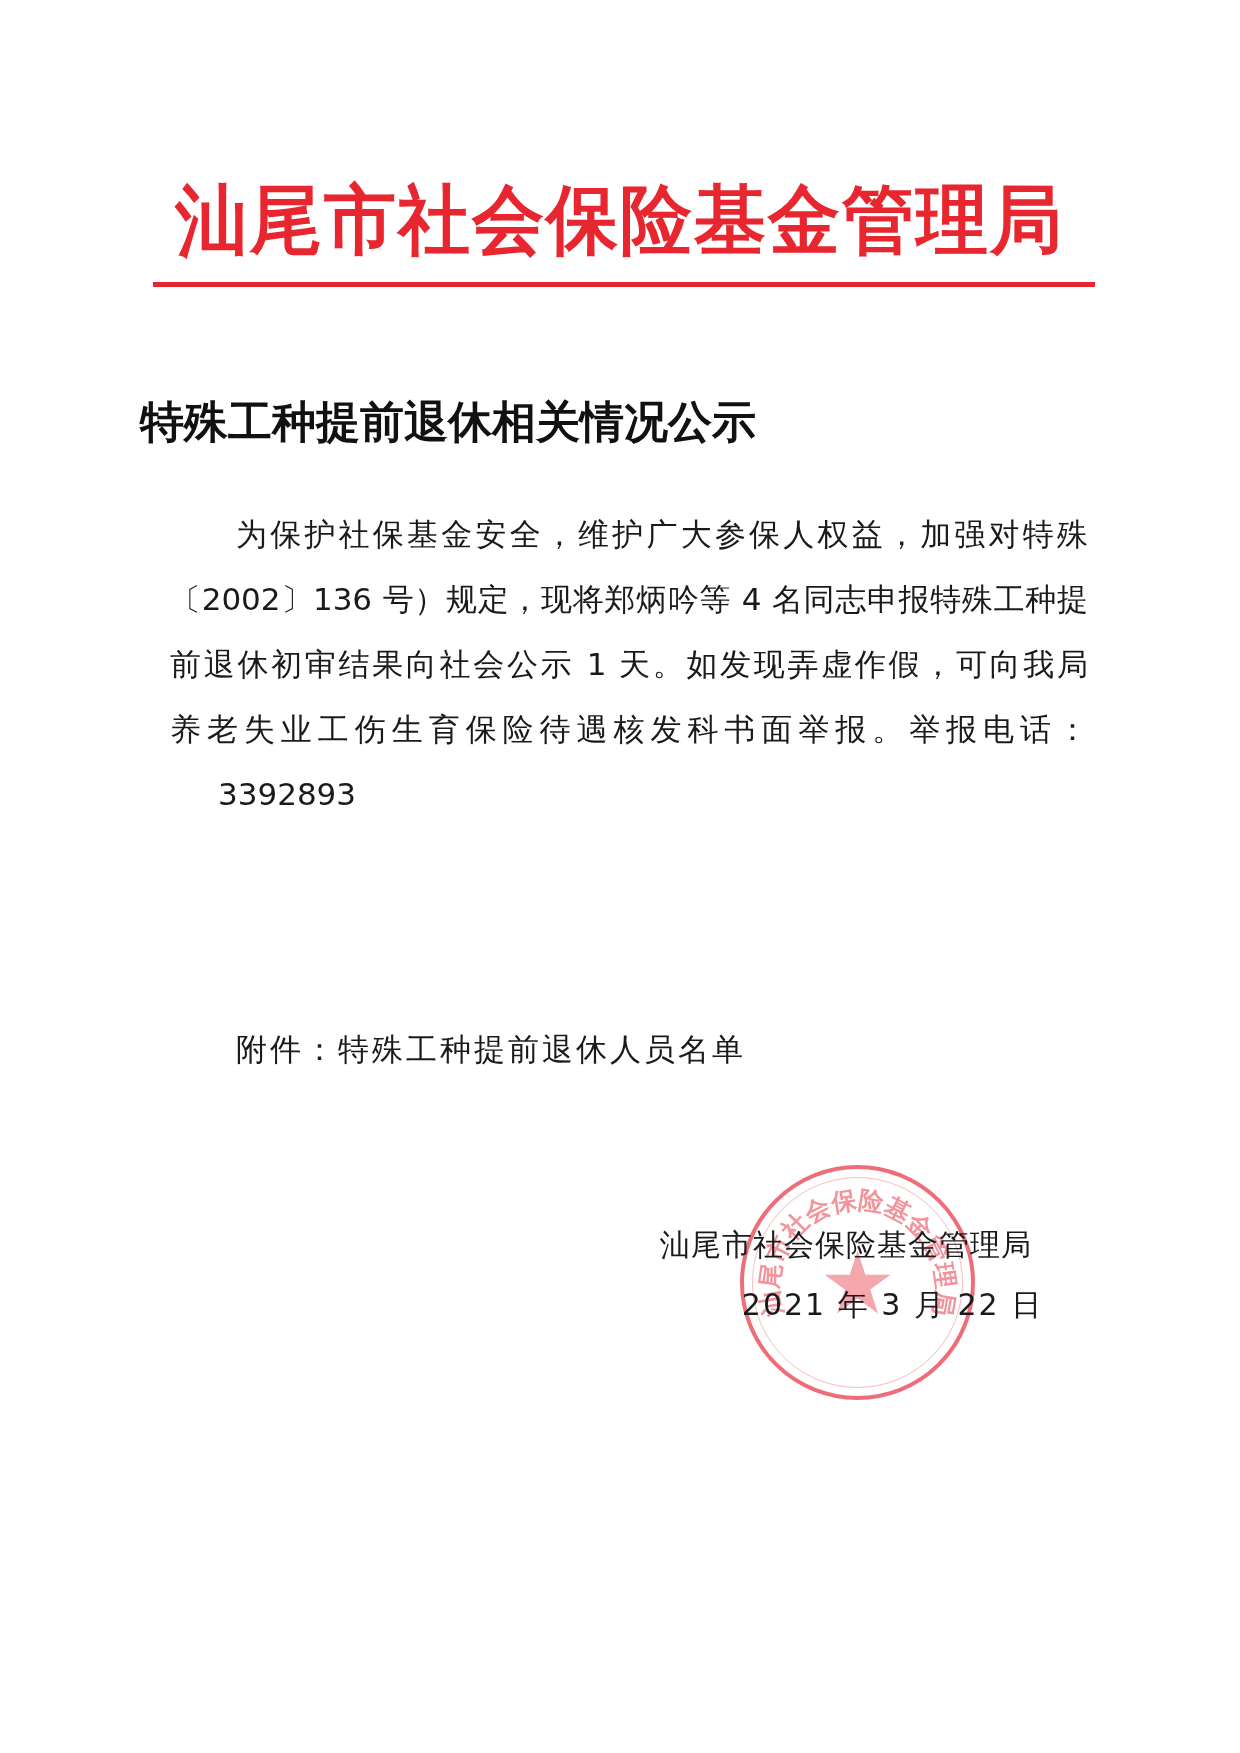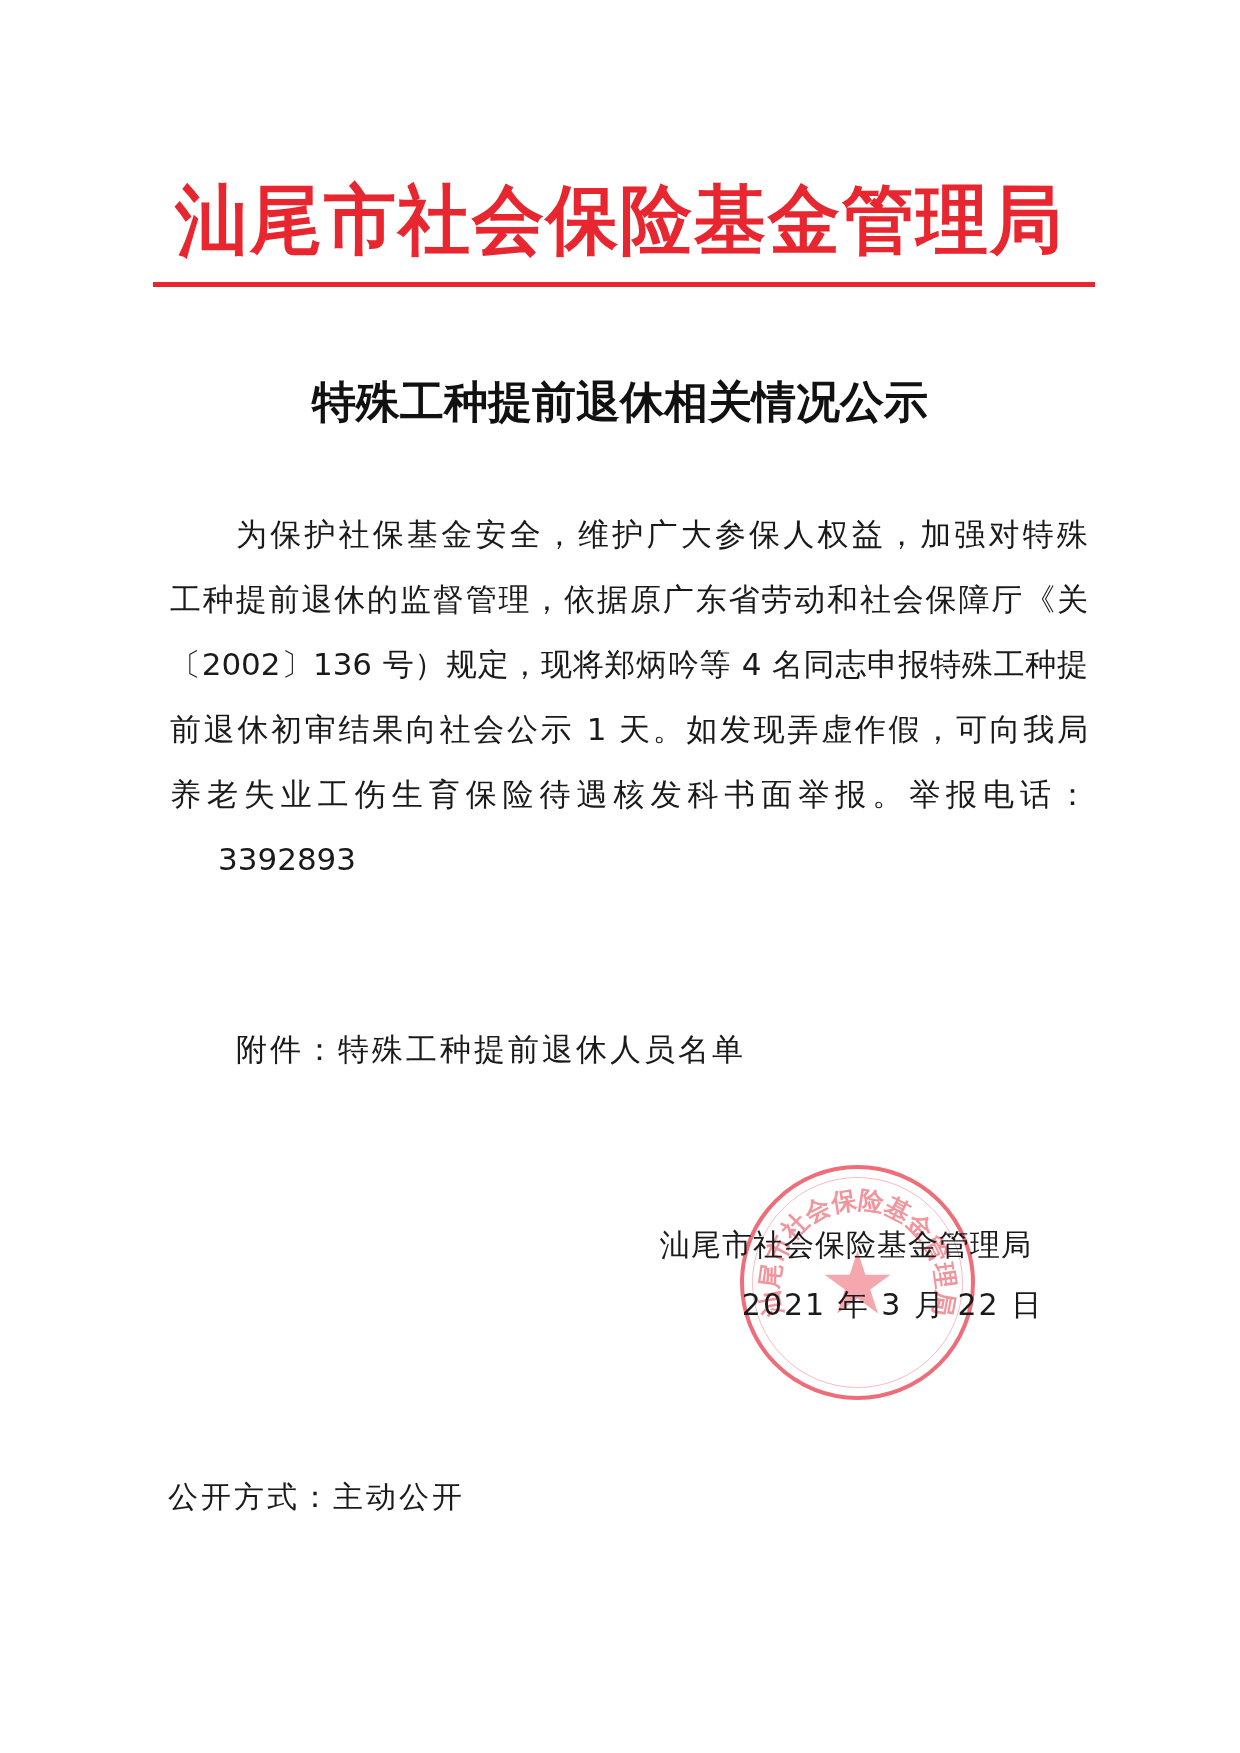--- a/index.html
+++ b/index.html
@@ -41,23 +41,23 @@
       position: absolute;
       left: 153px;
       top: 282px;
       width: 942px;
       height: 5px;
       background: #e8262f;
     }
     .doc-title {
       position: absolute;
       left: 140px;
-      top: 372px;
+      top: 392px;
       width: 960px;
-      text-align: center;
+      text-align: left;
       font-family: "DejaVu Serif", "Liberation Serif", serif;
       font-weight: bold;
       font-size: 44px;
       line-height: 60px;
       color: #111111;
       white-space: nowrap;
     }
     .body-text {
       position: absolute;
       left: 170px;
@@ -164,21 +164,20 @@
 
 <div class="page">
 
   <div class="letterhead">汕尾市社会保险基金管理局</div>
   <div class="red-rule"></div>
 
   <div class="doc-title">特殊工种提前退休相关情况公示</div>
 
   <div class="body-text">
     <span class="line first">为保护社保基金安全，维护广大参保人权益，加强对特殊</span>
-    <span class="line">工种提前退休的监督管理，依据原广东省劳动和社会保障厅《关</span>
     <span class="line">〔2002〕136 号）规定，现将郑炳吟等 4 名同志申报特殊工种提</span>
     <span class="line">前退休初审结果向社会公示 1 天。如发现弄虚作假，可向我局</span>
     <span class="line">养老失业工伤生育保险待遇核发科书面举报。举报电话：</span>
     <span class="line last">3392893</span>
   </div>
 
   <div class="attachment">附件：特殊工种提前退休人员名单</div>
 
   <div class="seal">
     <div class="seal-inner-ring"></div>
@@ -191,15 +190,14 @@
       </text>
     </svg>
     <div class="seal-star">★</div>
   </div>
 
   <div class="signature">
     <span class="org">汕尾市社会保险基金管理局</span>
     <span class="date">2021 年 3 月 22 日</span>
   </div>
 
-  <div class="disclosure">公开方式：主动公开</div>
 
 </div>
 
 </body></html>

